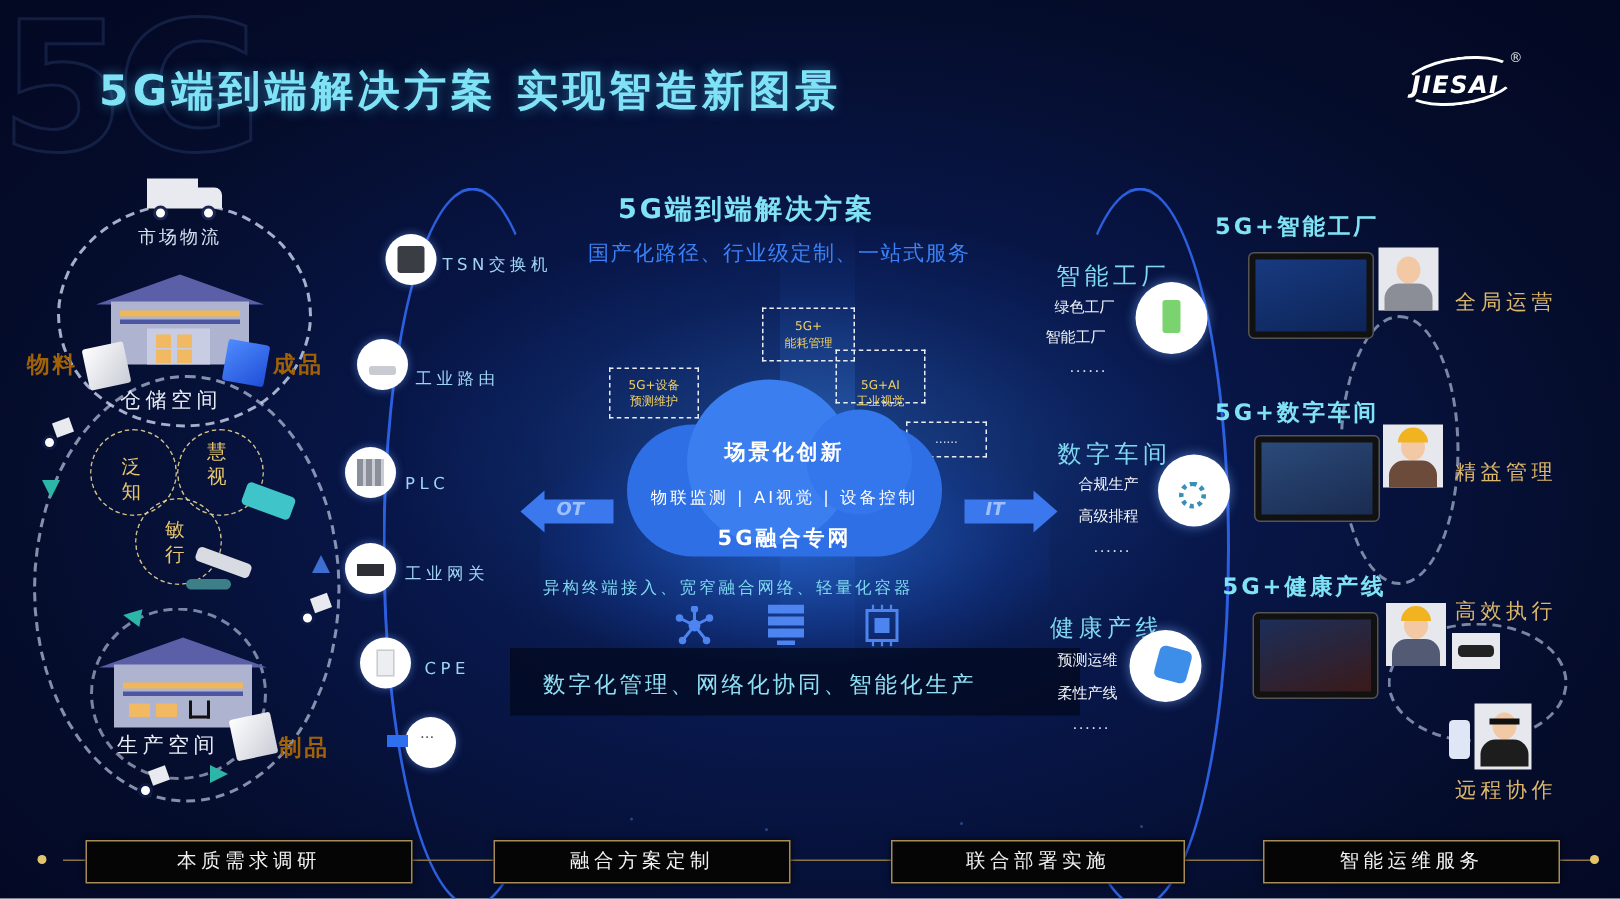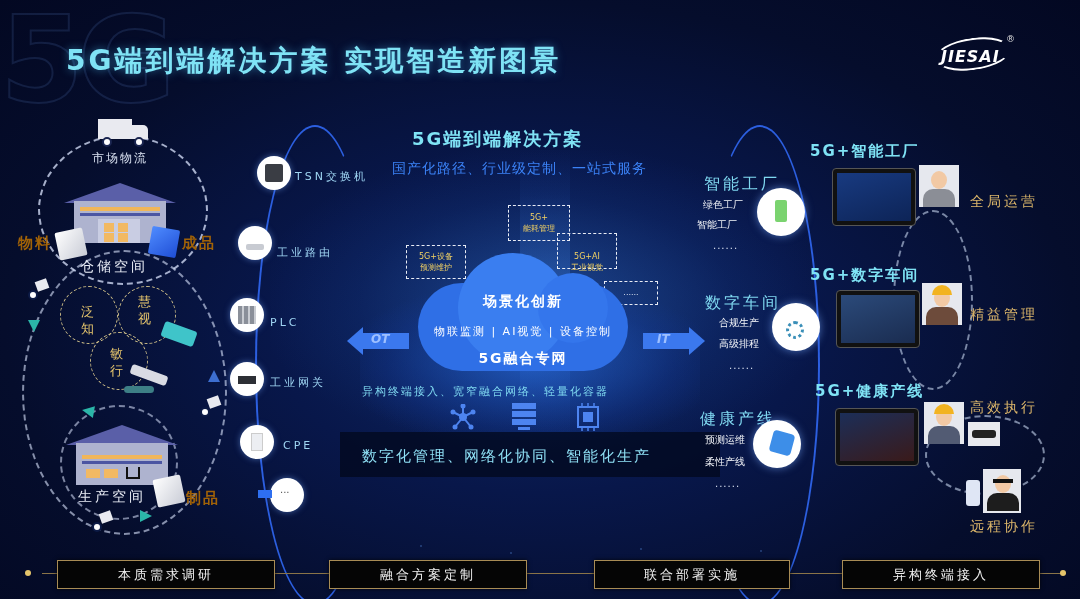--- a/index.html
+++ b/index.html
@@ -408,13 +408,13 @@
 <div class="abs sparkle" style="left:510px;top:552px;"></div>
 <div class="abs sparkle" style="left:640px;top:548px;"></div>
 <div class="abs sparkle" style="left:760px;top:550px;"></div>
 
 <div class="abs steps-line"></div>
 <div class="abs step-dot" style="left:25px;"></div>
 <div class="abs step-dot" style="left:1060px;"></div>
 <div class="abs step" style="left:57px;width:218px;">本质需求调研</div>
 <div class="abs step" style="left:329px;width:198px;">融合方案定制</div>
 <div class="abs step" style="left:594px;width:196px;">联合部署实施</div>
-<div class="abs step" style="left:842px;width:198px;">异构终端接入</div>
+<div class="abs step" style="left:842px;width:198px;">智能运维服务</div>
 
 </body></html>

